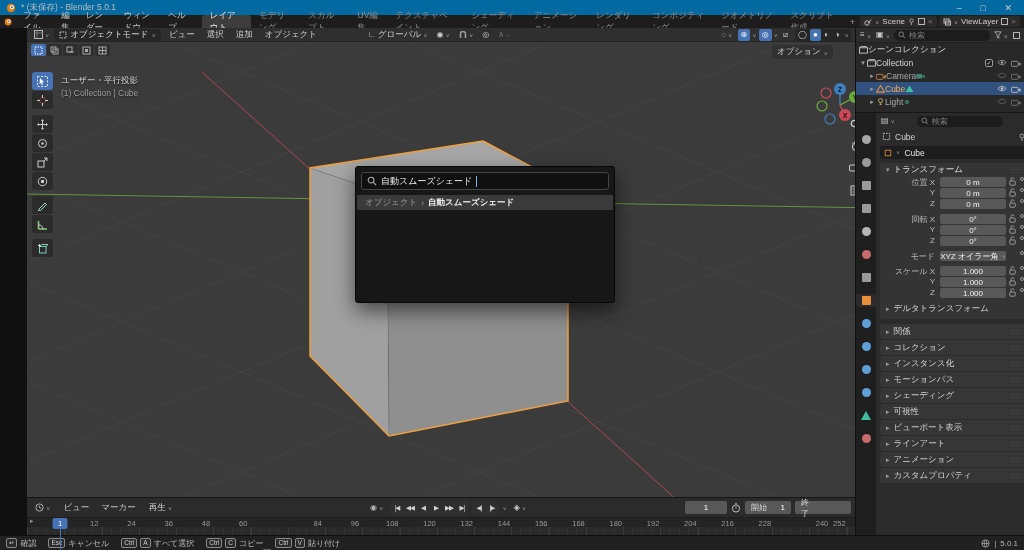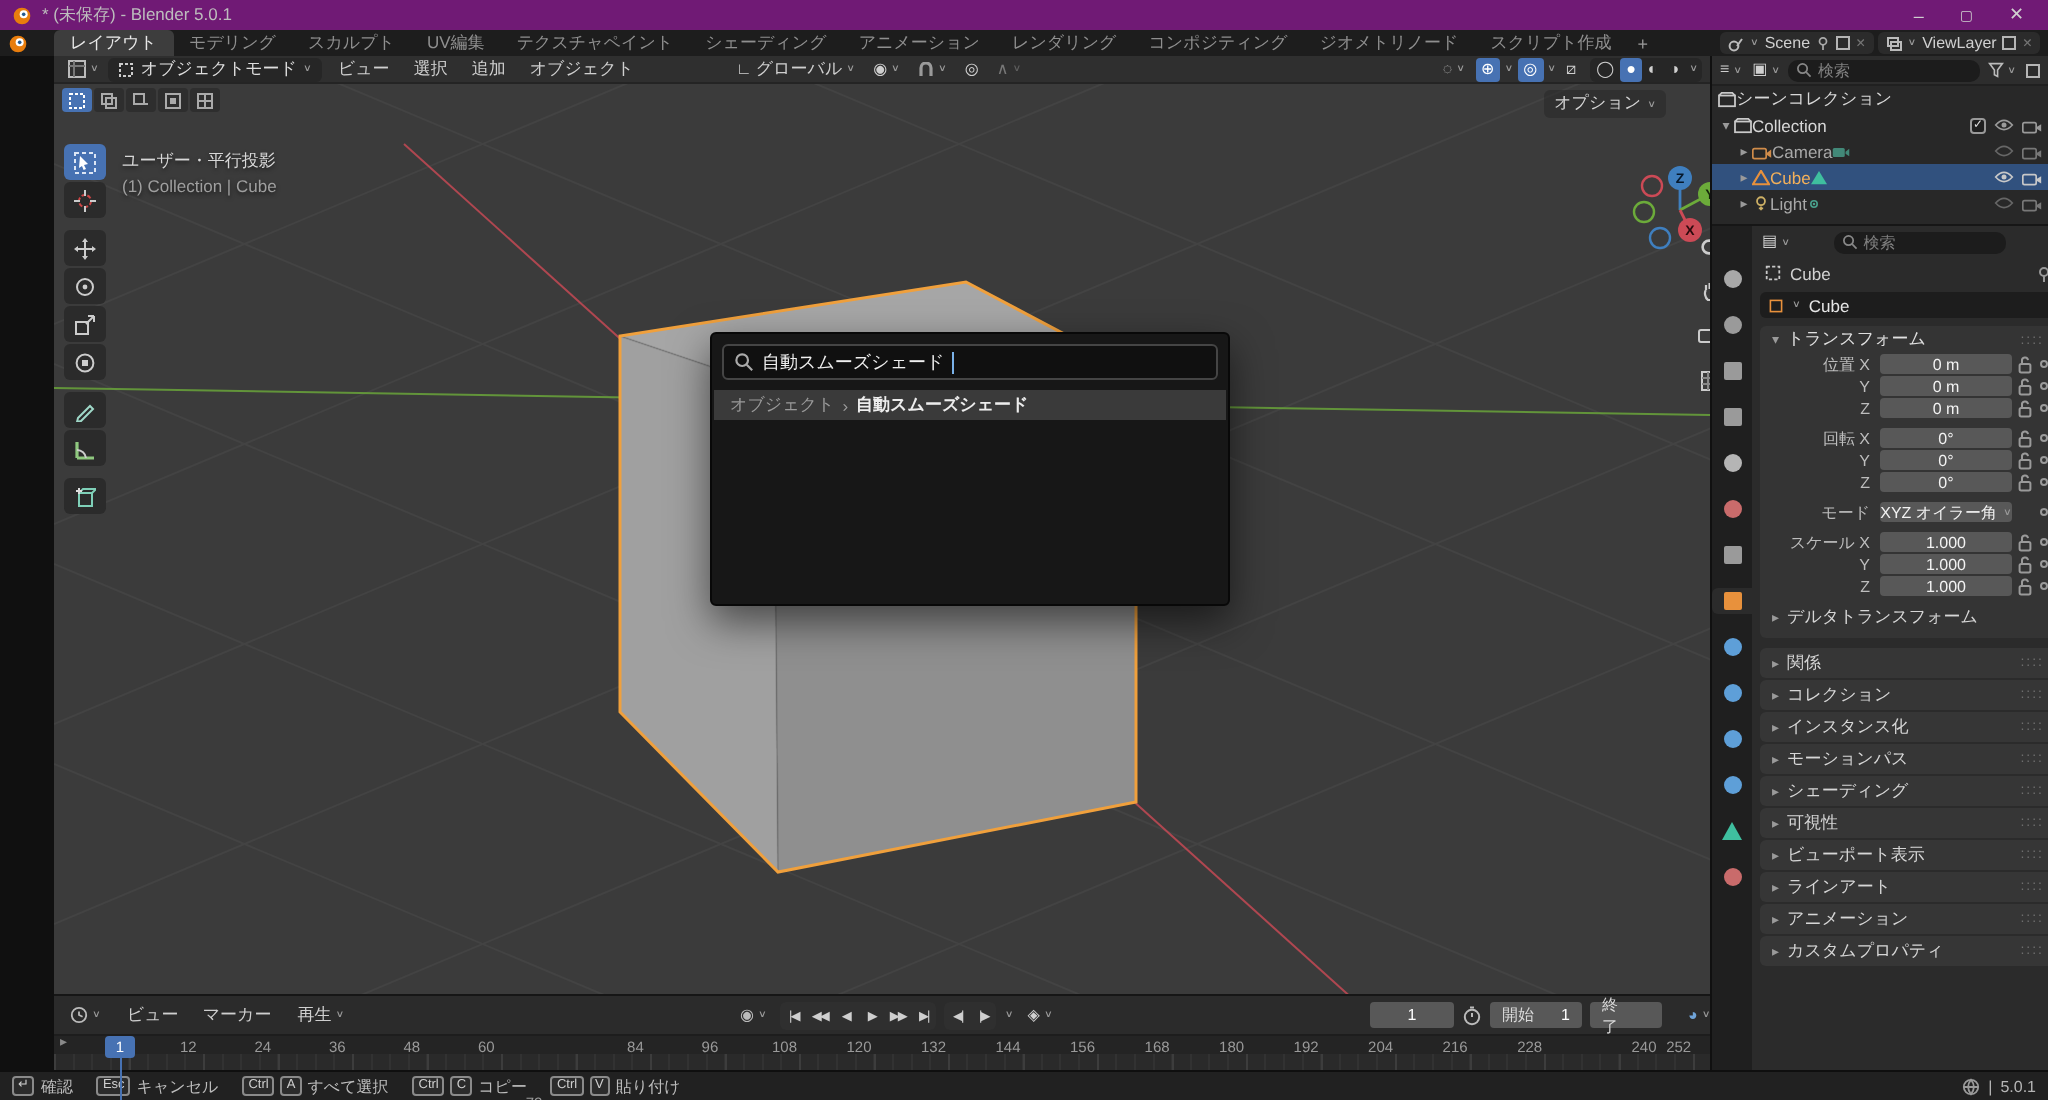--- a/index.html
+++ b/index.html
@@ -3,21 +3,21 @@
 <meta charset="utf-8">
 <style>
   * { margin:0; padding:0; box-sizing:border-box; }
   html,body { width:1024px; height:550px; overflow:hidden; background:#101010;
     font-family:"Liberation Sans","DejaVu Sans",sans-serif; font-size:9px; color:#c9c9c9;
     -webkit-font-smoothing:antialiased; }
   .abs{position:absolute;}
   svg{display:block;}
 
   
-  .titlebar{height:15px;background:#701a75;display:flex;align-items:center;padding:0 6px;font-size:8.5px;color:#bdbdbd;}
+  .titlebar{height:15px;background:#0369a1;display:flex;align-items:center;padding:0 6px;font-size:8.5px;color:#bdbdbd;}
   .blender-logo{width:10px;height:10px;margin-right:5px;}
   .win-controls{margin-left:auto;display:flex;gap:18px;color:#cfcfcf;font-size:9px;align-items:center;padding-right:6px;}
   .win-controls span{cursor:default;}
 
   
   .topbar{height:13px;background:#1d1d1d;display:flex;align-items:center;padding:0 4px;position:relative;}
   .menu-item{padding:0 6px;color:#cfcfcf;font-size:8.5px;}
   .ws-tabs{display:flex;align-items:flex-end;height:13px;margin-left:8px;}
   .ws-tab{padding:1px 8px;color:#8f8f8f;font-size:8.5px;height:13px;display:flex;align-items:center;border-radius:3px 3px 0 0;}
   .ws-tab.active{background:#3d3d3d;color:#e8e8e8;}
@@ -85,21 +85,21 @@
   .ptab.active{background:#2b2b2b;}
   .shape-circle{border-radius:50%;}
   .shape-square{border-radius:1px;}
   .pcontent{flex:1;position:relative;}
   .props-header{height:16px;display:flex;align-items:center;padding:0 4px;gap:4px;}
   .props-bc{height:15px;display:flex;align-items:center;padding:0 6px;gap:4px;color:#d2d2d2;font-size:8.5px;}
   .name-field{margin:2px 4px;height:13px;background:#1d1d1d;border-radius:3px;display:flex;align-items:center;gap:4px;padding:0 4px;color:#e6e6e6;font-size:8.5px;}
   .panel-box{margin:4px 4px 0 4px;background:#343434;border-radius:3px;padding-bottom:4px;}
   .panel-head{height:14px;display:flex;align-items:center;gap:4px;padding:0 6px;color:#e0e0e0;font-size:8.5px;}
   .grip{margin-left:auto;color:#6e6e6e;font-size:7px;letter-spacing:1px;}
-  .trow{display:flex;align-items:center;height:10px;margin:0 4px 1px 10px;}
+  .trow{display:flex;align-items:flex-start;height:10px;margin:0 4px 1px 10px;}
   .trow.gap{margin-top:5px;}
   .tlabel{flex:0 0 50px;text-align:right;color:#bdbdbd;font-size:8px;padding-right:5px;white-space:nowrap;}
   .tfield{flex:0 0 66px;height:10px;background:#585858;border-radius:2px;color:#f2f2f2;font-size:8px;display:flex;align-items:center;justify-content:center;gap:3px;}
   .tlock{width:12px;display:flex;justify-content:center;}
   .tdot{width:4px;height:4px;border:1px solid #9a9a9a;border-radius:50%;margin-left:2px;}
   .sub-head{display:flex;align-items:center;gap:4px;padding:4px 6px 0 6px;color:#d6d6d6;font-size:8.5px;}
   .psection{height:15px;background:#363636;border-radius:3px;margin:1px 4px 0 4px;display:flex;align-items:center;gap:4px;color:#d6d6d6;font-size:8.5px;padding:0 6px;}
   .arrow{color:#9a9a9a;font-size:7px;}
 
   
@@ -140,20 +140,27 @@
     <span>✕</span>
   </div>
 </div>
 
 <div class="topbar">
   <svg class="blender-logo" viewBox="0 0 12 12">
       <circle cx="6" cy="6" r="5" fill="#e87d0d"></circle>
       <circle cx="7" cy="5" r="2.4" fill="#fff"></circle>
       <circle cx="7" cy="5" r="1.1" fill="#245a8f"></circle>
     </svg>
+  <div id="topbar-menus" style="display:flex;">
+      <span class="menu-item">ファイル</span>
+      <span class="menu-item">編集</span>
+      <span class="menu-item">レンダー</span>
+      <span class="menu-item">ウィンドウ</span>
+      <span class="menu-item">ヘルプ</span>
+    </div>
   <div id="ws-tabs" class="ws-tabs">
       <span class="ws-tab active">レイアウト</span>
       <span class="ws-tab">モデリング</span>
       <span class="ws-tab">スカルプト</span>
       <span class="ws-tab">UV編集</span>
       <span class="ws-tab">テクスチャペイント</span>
       <span class="ws-tab">シェーディング</span>
       <span class="ws-tab">アニメーション</span>
       <span class="ws-tab">レンダリング</span>
       <span class="ws-tab">コンポジティング</span>
@@ -506,21 +513,21 @@
               <span>1</span>
             </span>
           <svg width="10" height="10" viewBox="0 0 10 10">
               <circle cx="5" cy="5.5" r="3.6" fill="none" stroke="#bbb"></circle>
               <path d="M5 3.5 V5.5 M4 0.8 H6" stroke="#bbb" fill="none"></path>
             </svg>
           <span class="tl-field" style="width:46px;">
               <span class="flabel">開始</span>
               <span>1</span>
             </span>
-          <span class="tl-field" style="width:36px;gap:48px;">
+          <span class="tl-field" style="width:56px;gap:48px;">
               <span class="flabel">終了</span>
               <span>250</span>
             </span>
           <span class="hbtn" style="margin-left:6px;">
               <span class="glyph" style="color:#6fa3d8;">◕</span>
               <span class="caret">∨</span>
             </span>
         </div>
       </div>
       <div class="ruler">

